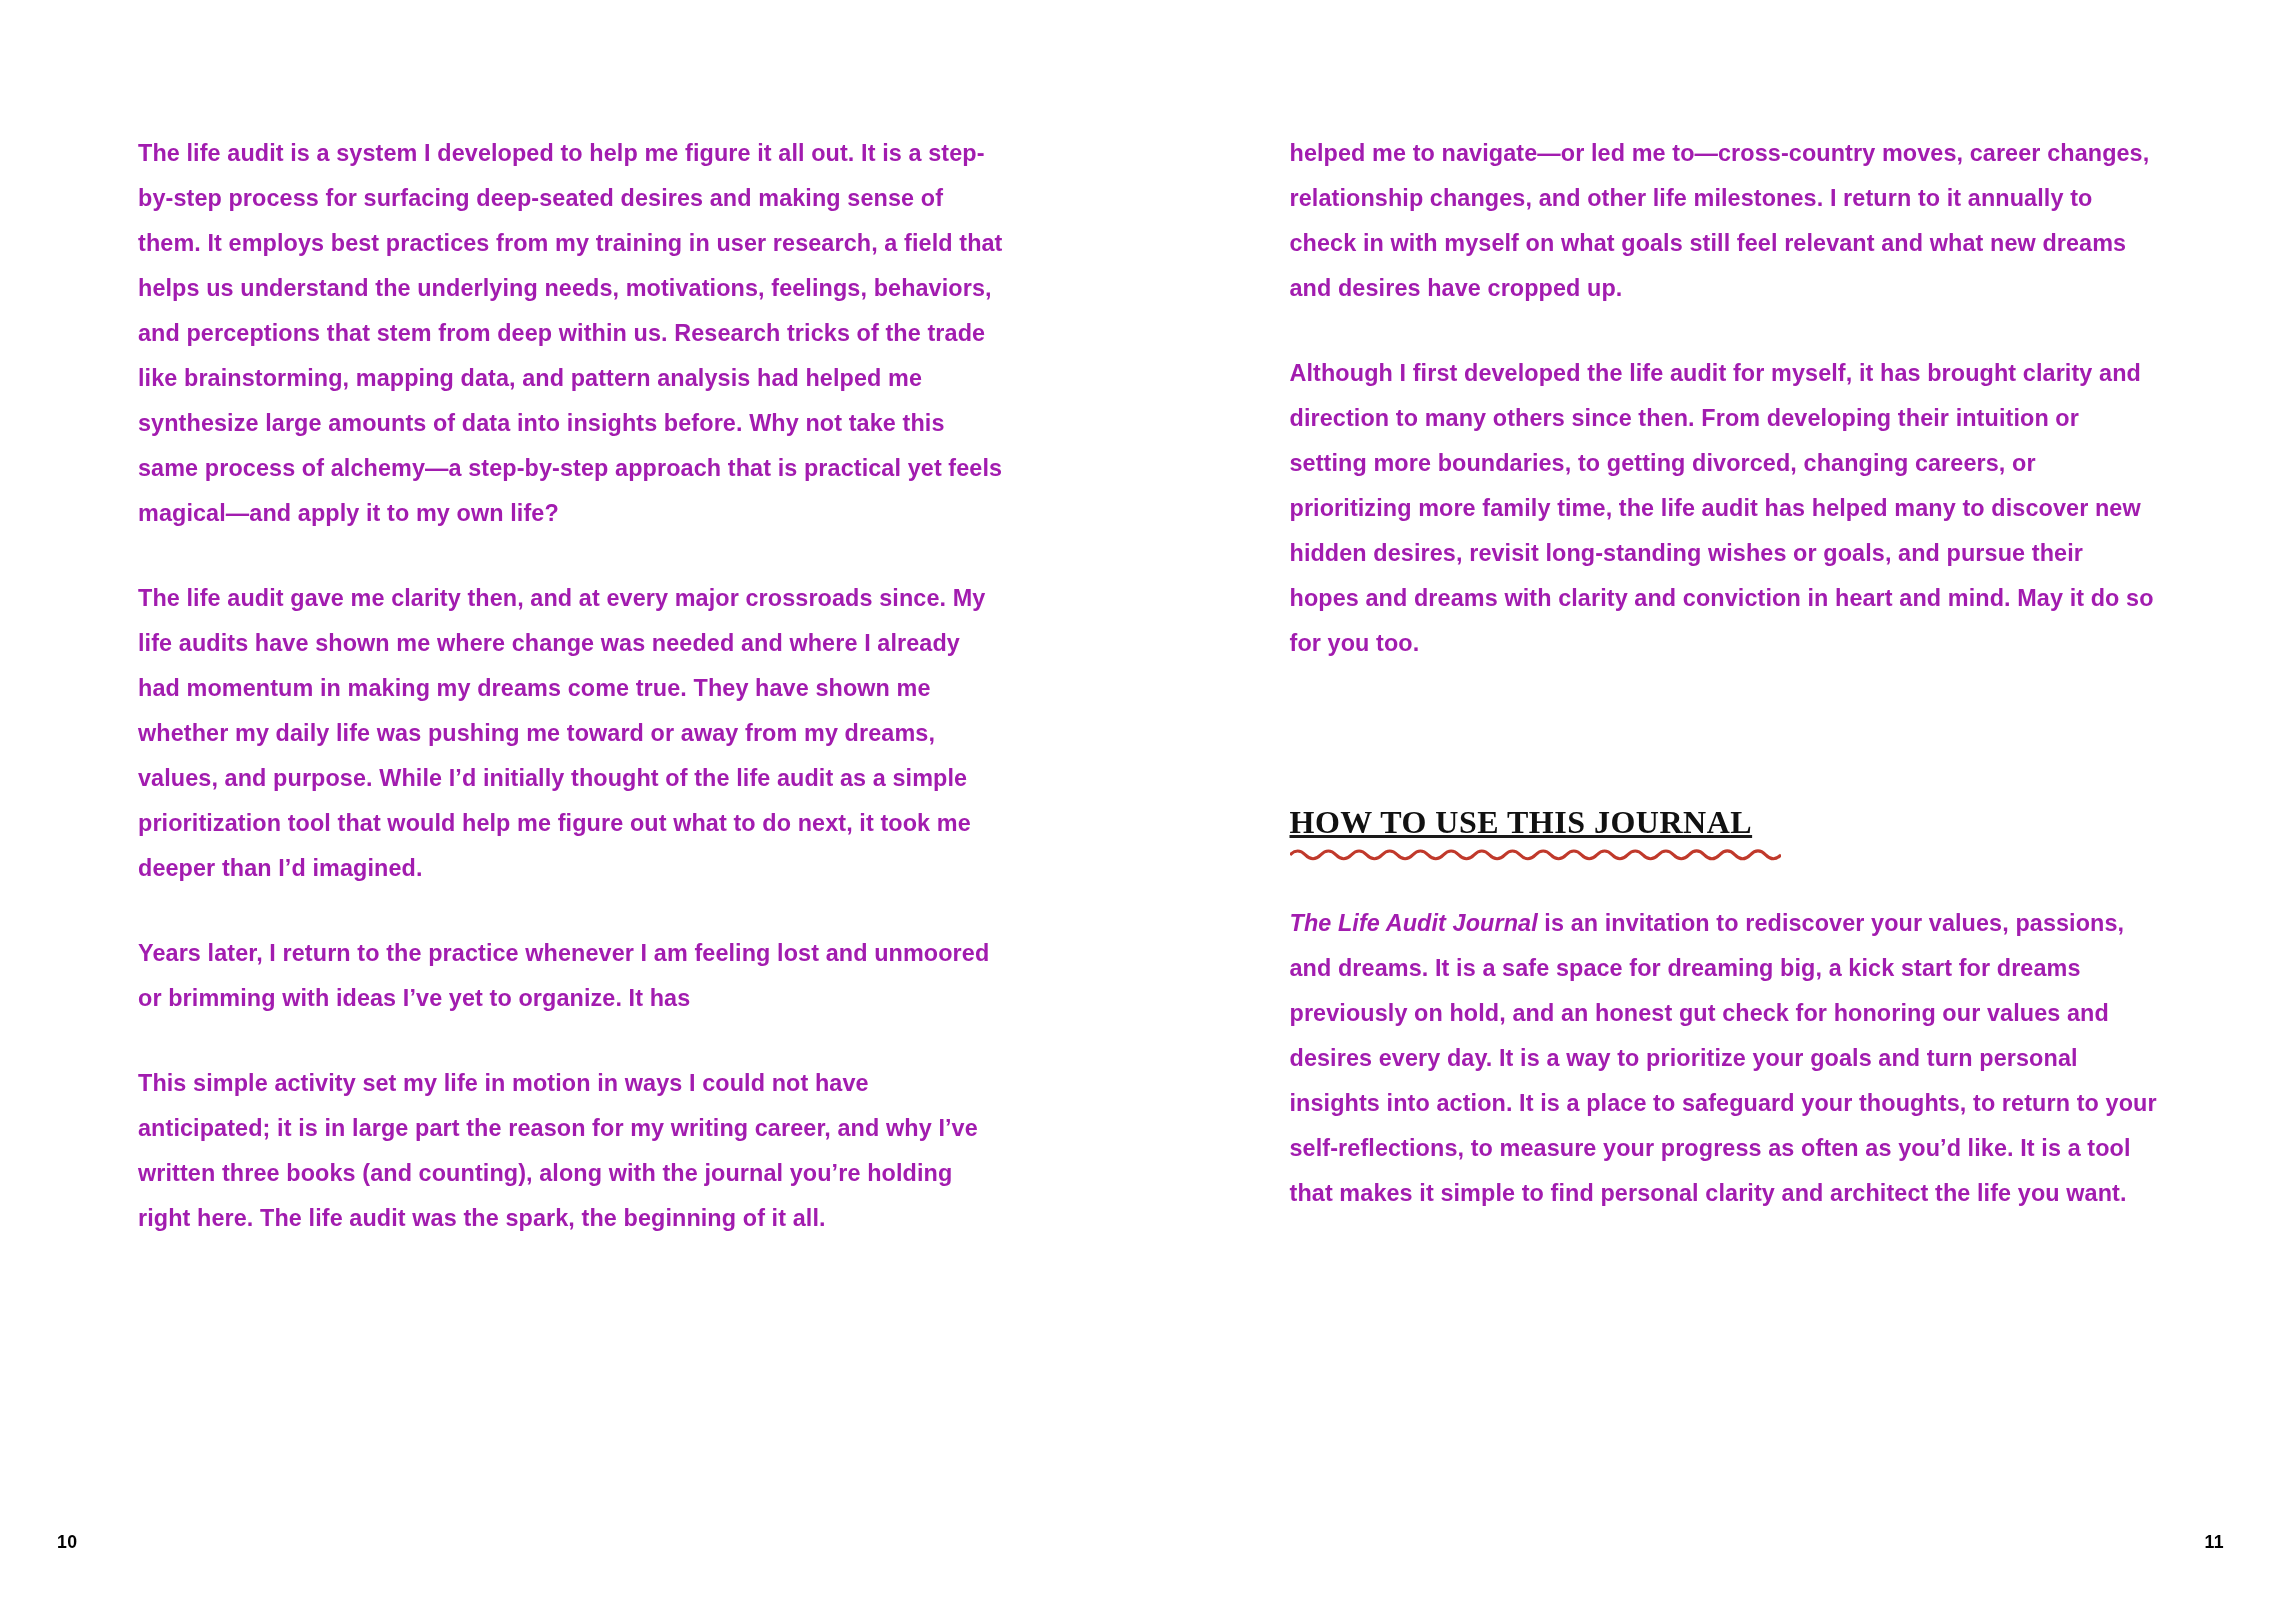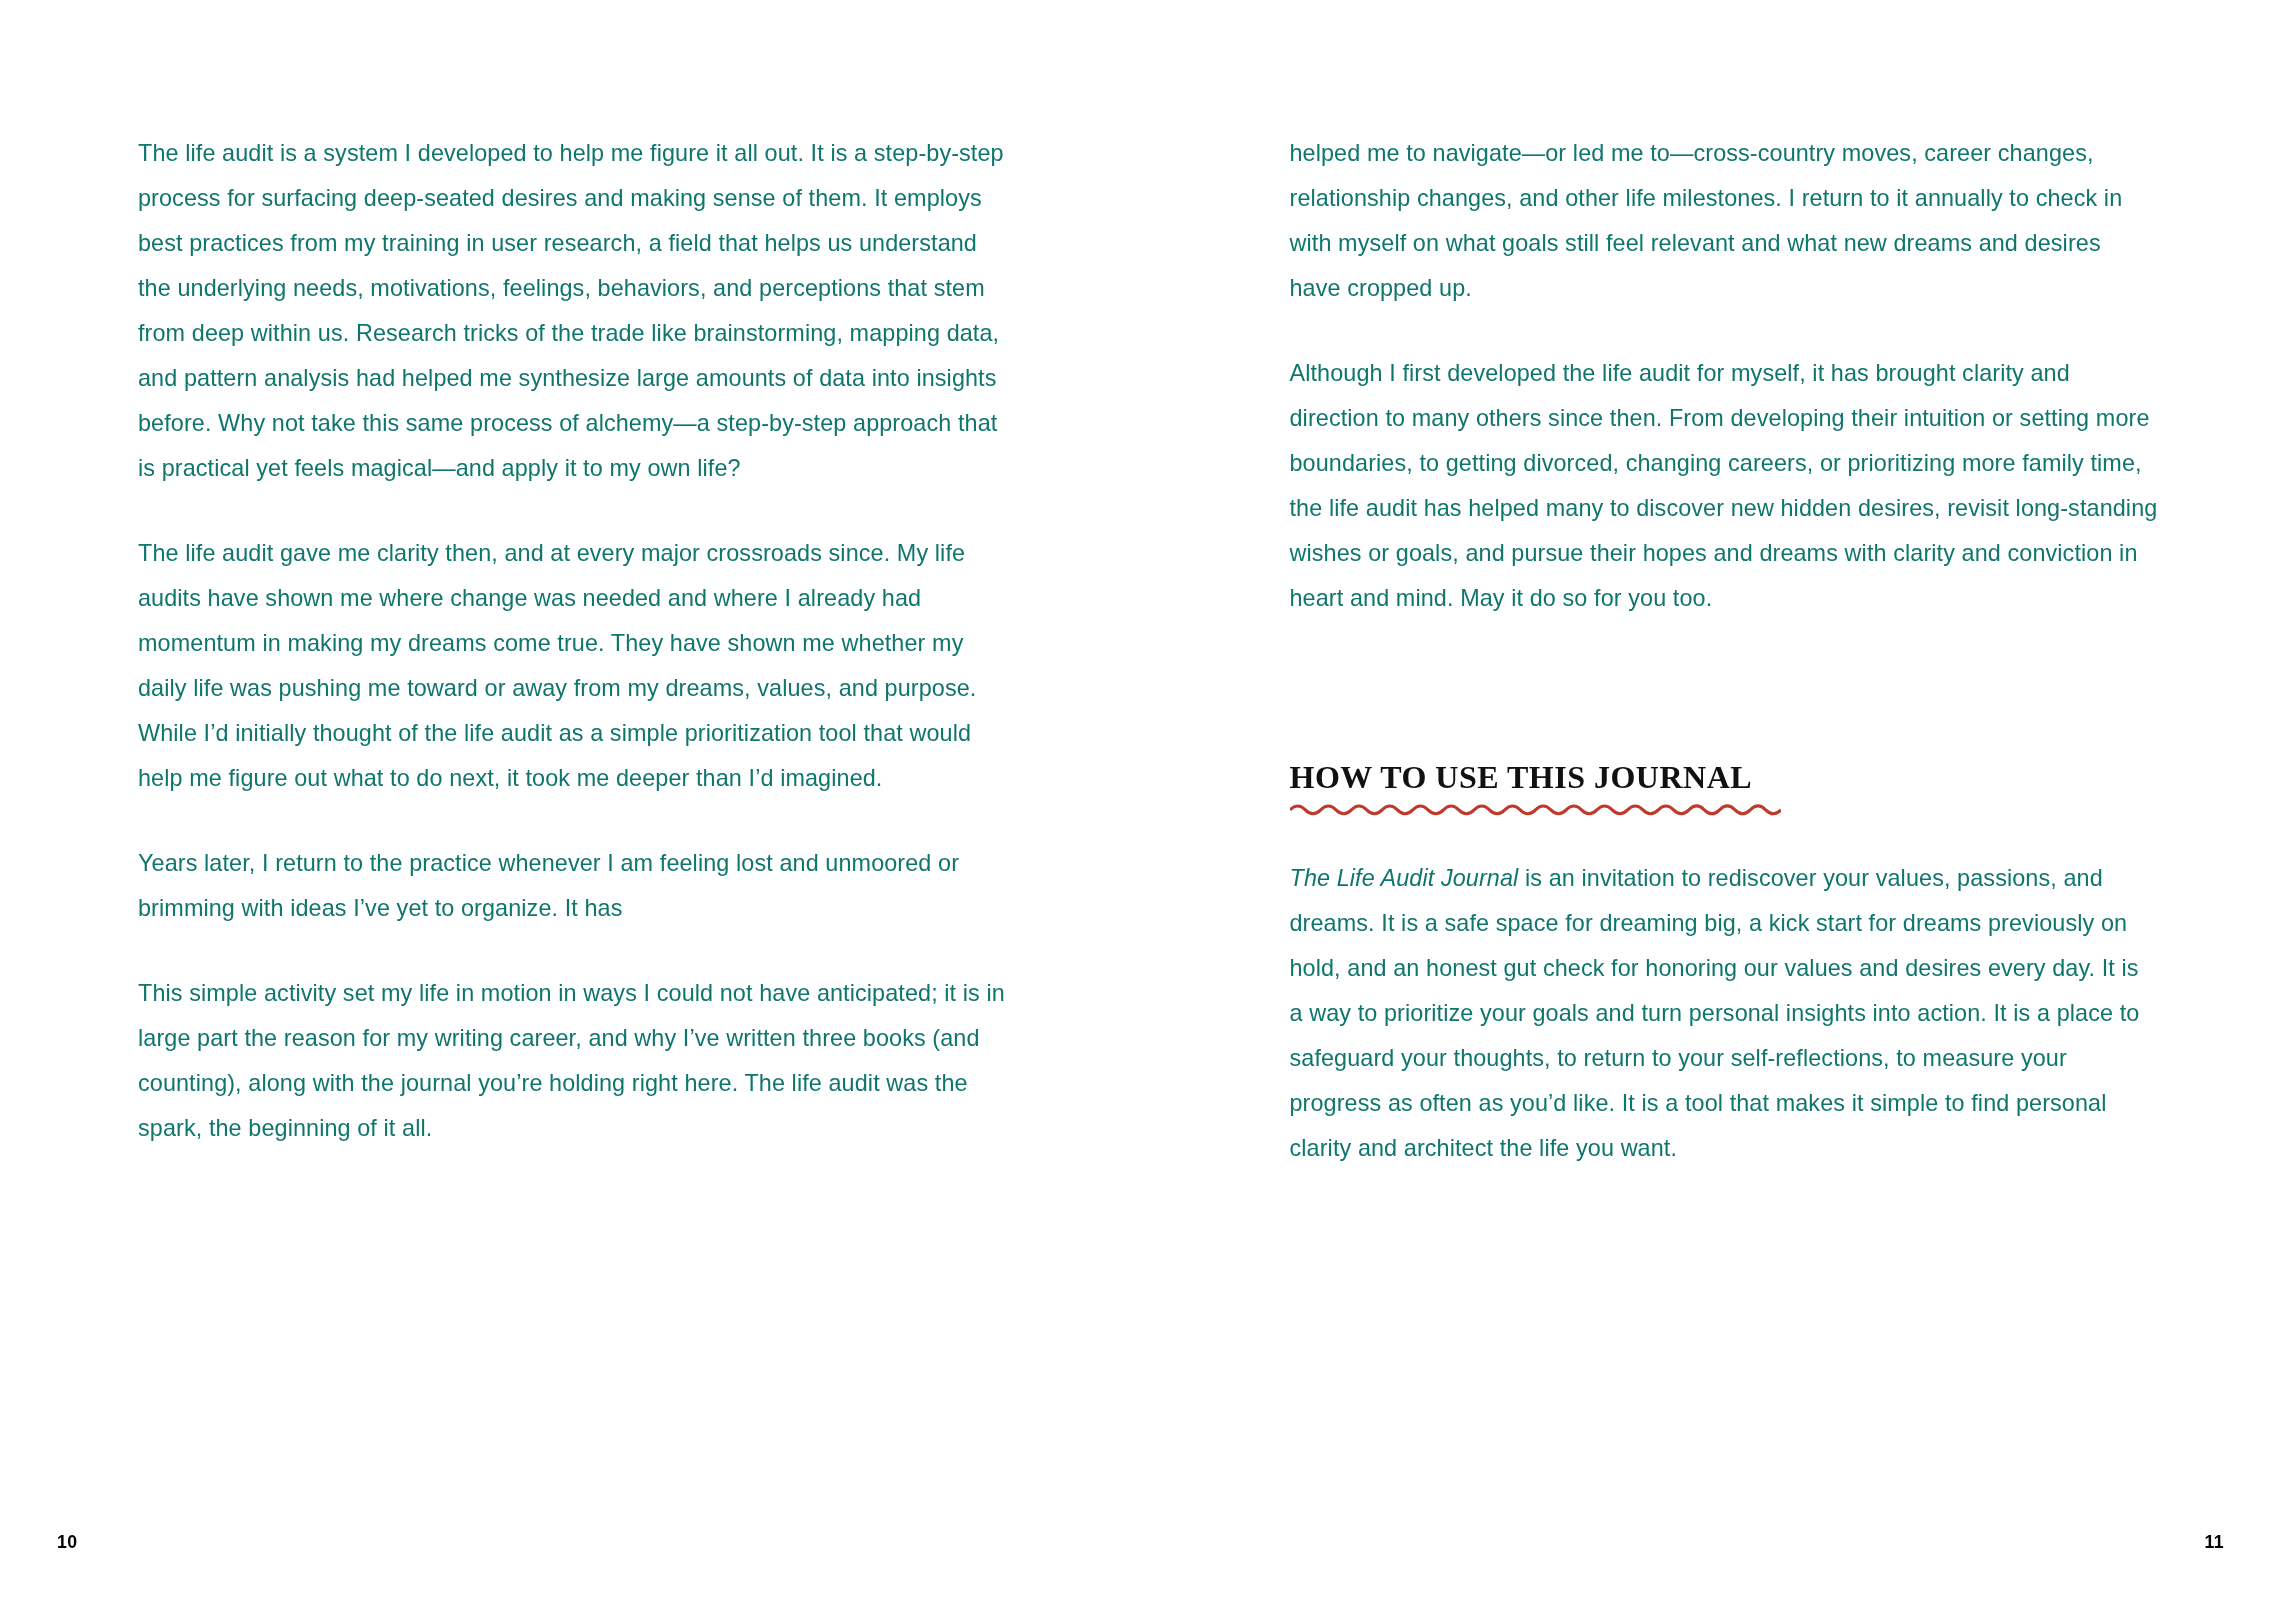--- a/index.html
+++ b/index.html
@@ -34,31 +34,33 @@
     padding: 131px 138px 0 142px;
   }
   .col {
     width: 868px;
   }
   p.body-text {
     margin: 0 0 40px 0;
     font-size: 23.4px;
     line-height: 45px;
     letter-spacing: 0.1px;
-    color: #0f766e;
+    color: #a21caf;
     font-family: "Liberation Sans", sans-serif;
+    font-weight: bold;
   }
   p.body-text:last-child {
     margin-bottom: 0;
   }
   .section-head-wrap {
     margin-top: 98px;
     margin-bottom: 40px;
     position: relative;
     display: inline-block;
+    text-decoration: underline;
   }
   h2.section-head {
     margin: 0;
     font-family: "Liberation Serif", serif;
     font-weight: 700;
     font-size: 32px;
     letter-spacing: 0.5px;
     color: #111111;
     white-space: nowrap;
   }

